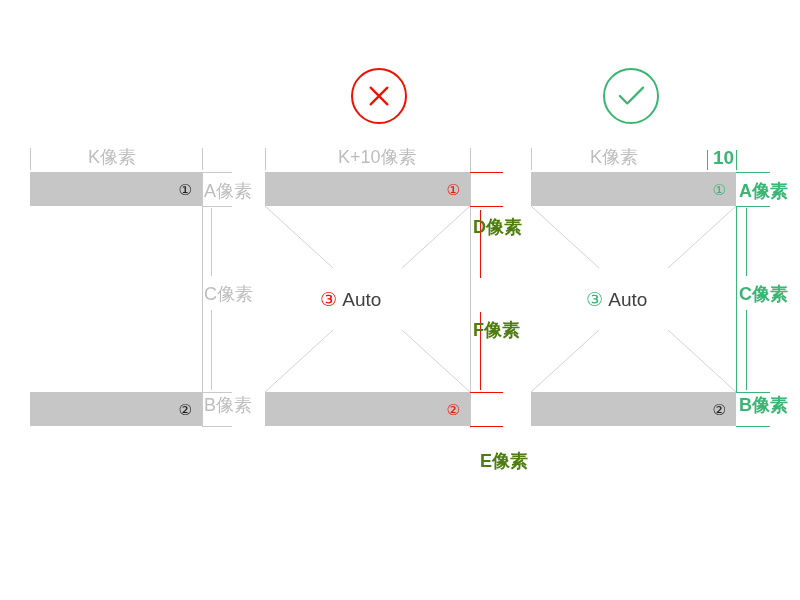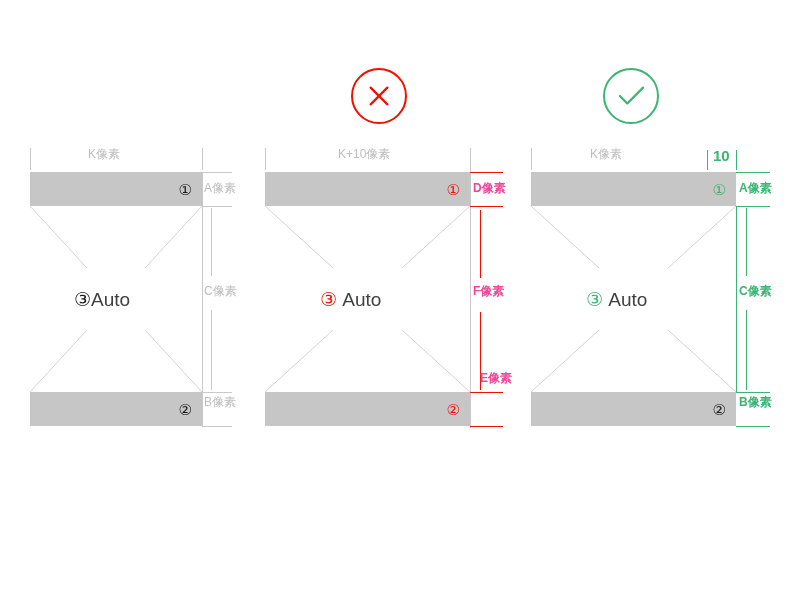--- a/index.html
+++ b/index.html
@@ -88,26 +88,26 @@
     color: #3f3f3f;
     white-space: nowrap;
   }
   .auto-label .num { color: #1a1a1a; }
   .auto-label .num.red   { color: #f01000; }
   .auto-label .num.green { color: #3ab573; }
 
   
   .dim-text {
     position: absolute;
-    font-size: 12px;
+    font-size: 18px;
     line-height: 1;
     white-space: nowrap;
   }
   .dim-text.gray  { color: #bdbdbd; }
-  .dim-text.red   { color: #ec4899; font-weight: bold; }
+  .dim-text.red   { color: #4d7c0f; font-weight: bold; margin-top: 36px; }
   .dim-text.green { color: #3ab573; font-weight: bold; }
 
   
   .rule {
     position: absolute;
   }
   .rule.gray  { background: #c9c9c9; }
   .rule.red   { background: #f01000; }
   .rule.green { background: #3ab573; }
   .rule.h { height: 1px; }
@@ -136,31 +136,20 @@
     <div class="rule gray v" style="left:30px;  top:148px; height:22px;"></div>
     <div class="rule gray v" style="left:202px; top:148px; height:22px;"></div>
     <div class="dim-text gray" style="left:88px; top:148px;">K像素</div>
 
     <div class="box" style="left:30px; top:172px; width:172px; height:254px;">
 
       <div class="bar bar-top" style="height:34px;">
         <span class="marker" style="right:10px; top:10px;">①</span>
       </div>
 
-      <div class="content" style="top:34px; height:186px;">
-        <svg width="172" height="186">
-          <line x1="0" y1="0" x2="57" y2="62" stroke="#d2d2d2" stroke-width="1"></line>
-          <line x1="172" y1="0" x2="115" y2="62" stroke="#d2d2d2" stroke-width="1"></line>
-          <line x1="0" y1="186" x2="57" y2="124" stroke="#d2d2d2" stroke-width="1"></line>
-          <line x1="172" y1="186" x2="115" y2="124" stroke="#d2d2d2" stroke-width="1"></line>
-        </svg>
-        <div class="auto-label" style="left:44px; top:84px;">
-          <span class="num">③</span><span>Auto</span>
-        </div>
-      </div>
 
       <div class="bar bar-bottom" style="height:34px;">
         <span class="marker" style="right:10px; top:10px;">②</span>
       </div>
     </div>
 
     <div class="rule gray v" style="left:202px; top:172px; height:254px;"></div>
     <div class="rule gray h" style="left:202px; top:172px; width:30px;"></div>
     <div class="rule gray h" style="left:202px; top:206px; width:30px;"></div>
     <div class="rule gray h" style="left:202px; top:392px; width:30px;"></div>
@@ -208,30 +197,30 @@
     <div class="rule red h" style="left:205px; top:172px; width:33px;"></div>
     <div class="rule red h" style="left:205px; top:206px; width:33px;"></div>
     <div class="rule red h" style="left:205px; top:392px; width:33px;"></div>
     <div class="rule red h" style="left:205px; top:426px; width:33px;"></div>
 
     <div class="rule red v" style="left:215px; top:210px; height:68px;"></div>
     <div class="rule red v" style="left:215px; top:312px; height:78px;"></div>
 
     <div class="dim-text red" style="left:208px; top:182px;">D像素</div>
     <div class="dim-text red" style="left:208px; top:285px;text-align:center;">F像素</div>
-    <div class="dim-text red" style="left:208px; top:372px;padding-left:7px;">E像素</div>
+    <div class="dim-text red" style="left:208px; top:416px;padding-left:7px;">E像素</div>
   </div>
 
   <div class="panel" id="panel-3">
 
     <div class="rule gray v" style="left:1px;   top:148px; height:22px;"></div>
     <div class="rule green v" style="left:177px; top:150px; height:20px;"></div>
     <div class="rule green v" style="left:206px; top:150px; height:20px;"></div>
     <div class="dim-text gray" style="left:60px; top:148px;">K像素</div>
-    <div class="dim-text green" style="left:183px; top:148px; font-size:15px;">10</div>
+    <div class="dim-text green" style="left:183px; top:148px; font-size:19px;">10</div>
 
     <div class="box" style="left:1px; top:172px; width:205px; height:254px;">
 
       <div class="bar bar-top" style="height:34px;">
         <span class="marker green" style="right:10px; top:10px;">①</span>
       </div>
 
       <div class="content" style="top:34px; height:186px;">
         <svg width="205" height="186">
           <line x1="0" y1="0" x2="68" y2="62" stroke="#d2d2d2" stroke-width="1"></line>

